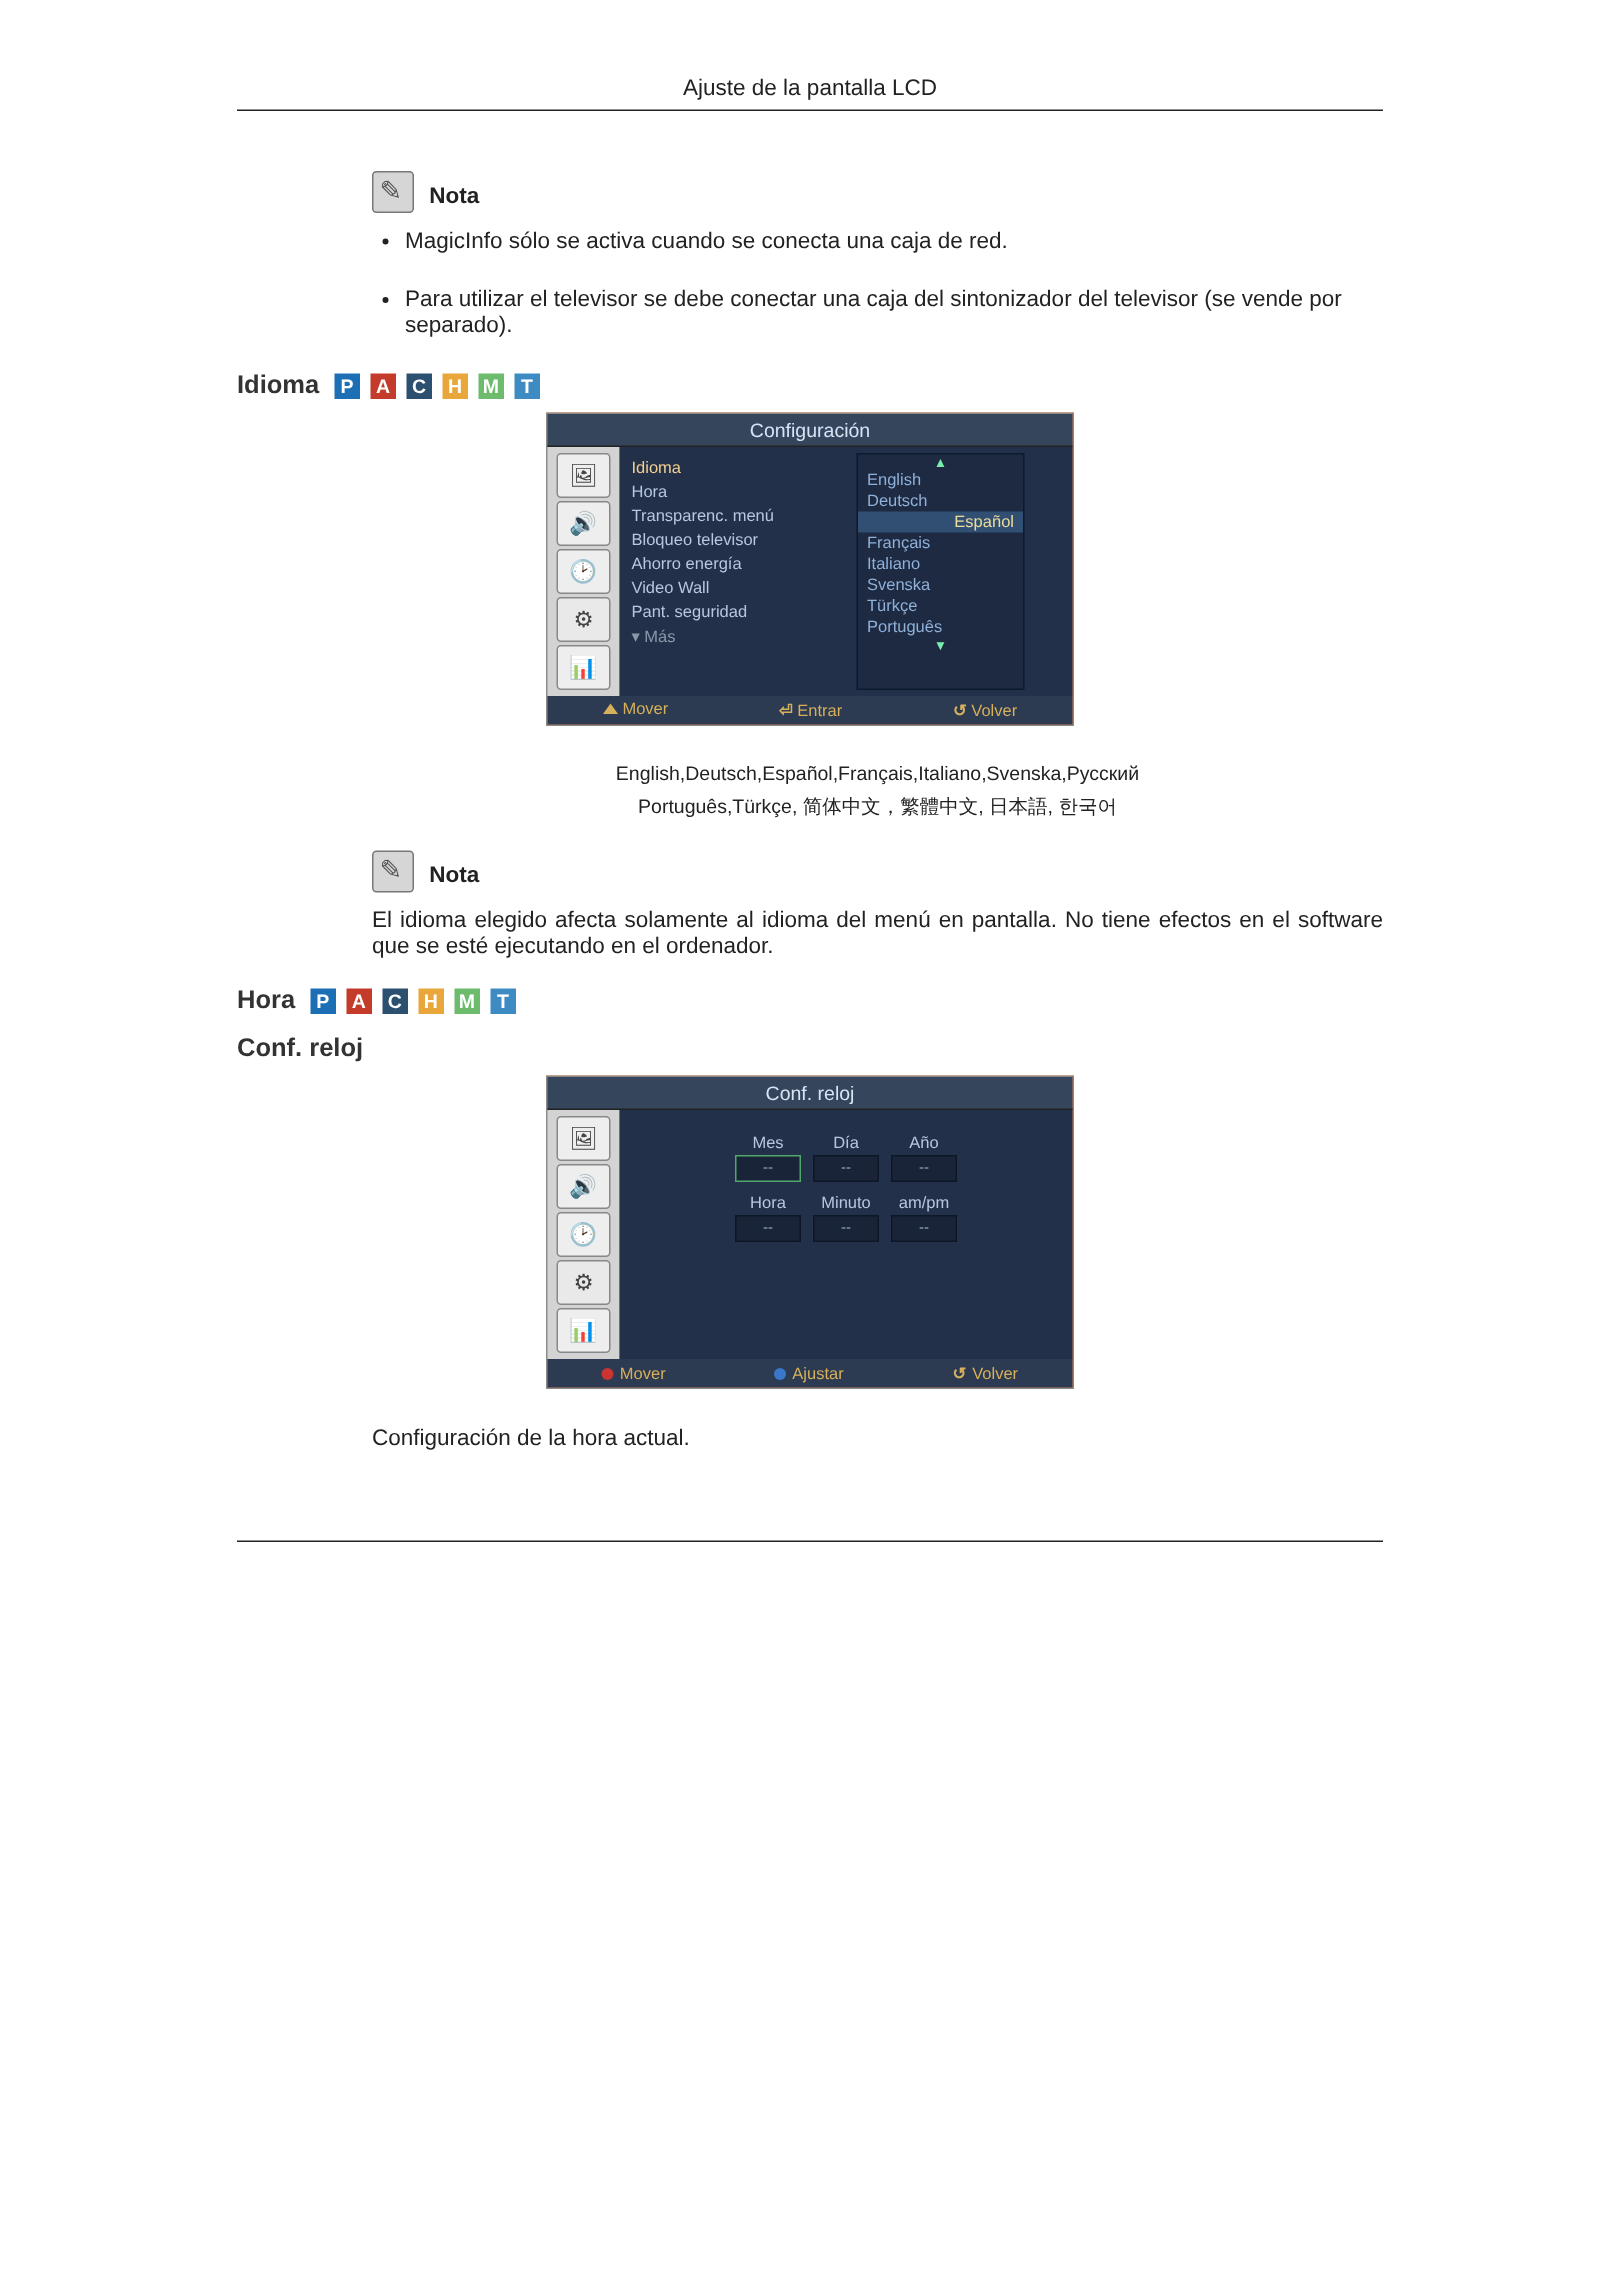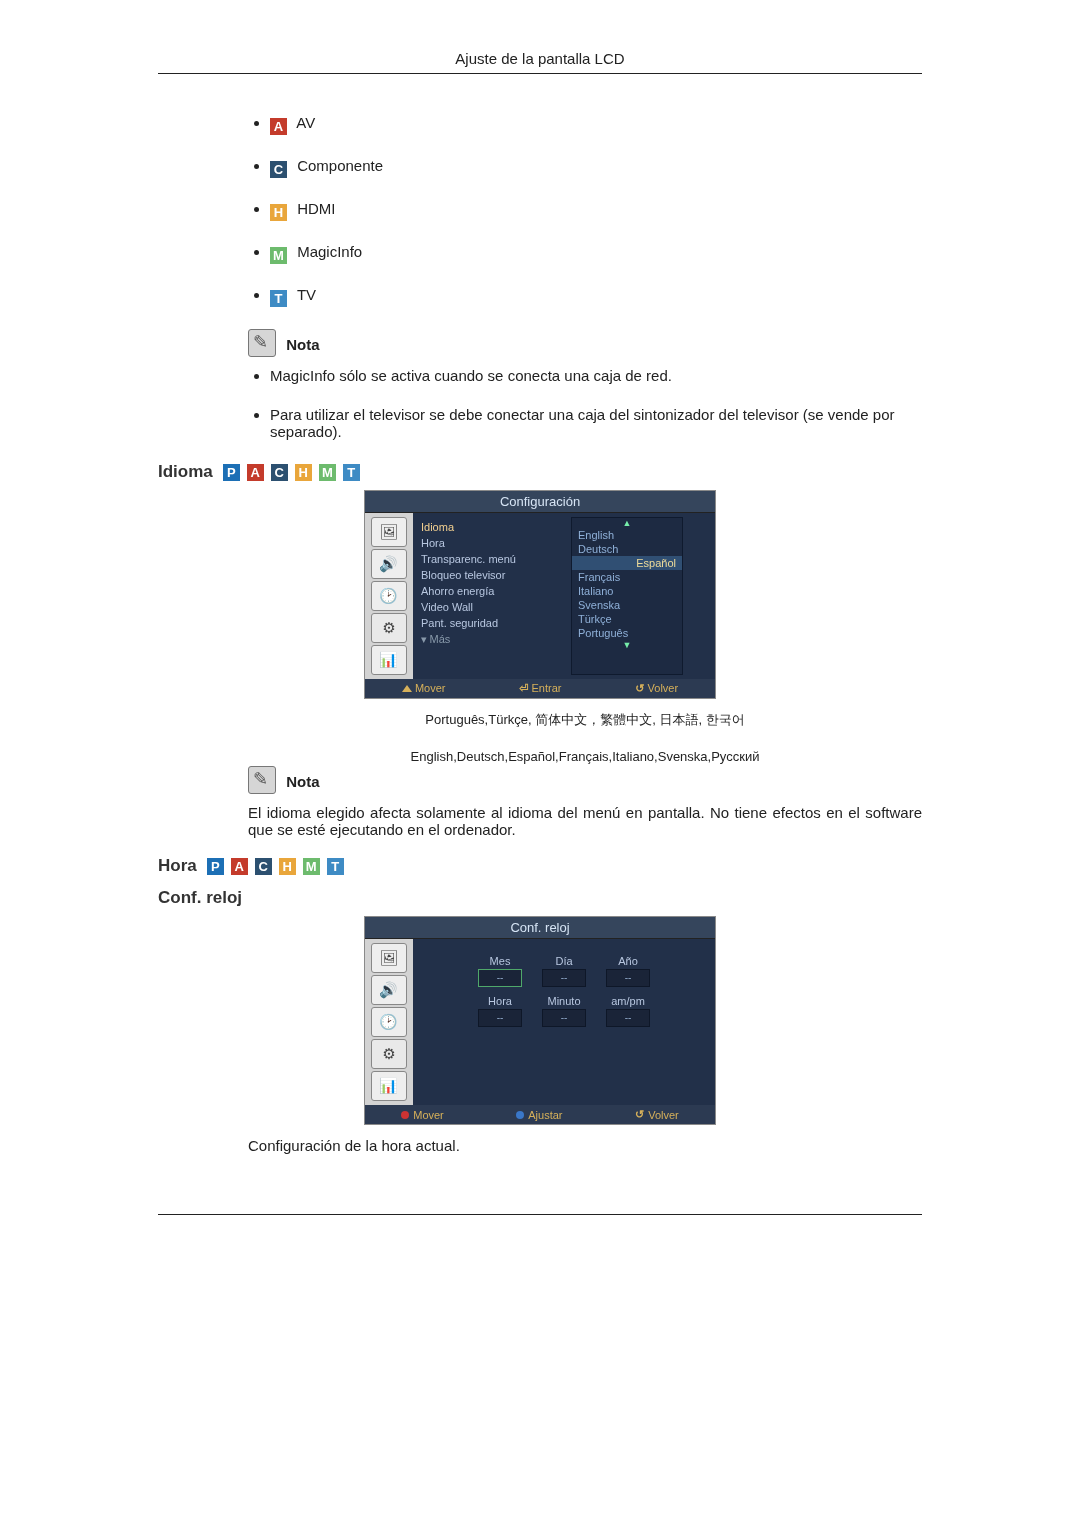--- a/index.html
+++ b/index.html
@@ -63,21 +63,21 @@
   .section-title {
     font-weight:bold; font-size:17px; color:#333;
     margin: 12px 0 8px -90px;
   }
   .section-title .inner{ display:inline-flex; align-items:center; gap:6px;}
   .body-text { margin: 10px 0 18px 0; text-align:justify; }
   .lang-row { font-size:13px; text-align:center; margin:6px 0 2px 0; }
 
   
   .osd {
-    width: 350px; margin: 8px auto 12px auto;
+    width: 350px; margin: 8px auto 24px auto;
     background:#f97316; border:1px solid #8a8a8a;
     font-size:12px; color:#ddd;
   }
   .osd-title {
     background:#35455c; color:#d6e4f4; text-align:center;
     padding:3px 0; font-size:13px; border-bottom:1px solid #222;
   }
   .osd-body { display:flex; }
   .osd-side {
     width:48px; background:#d3d3d3; display:flex; flex-direction:column;
@@ -103,21 +103,21 @@
   .osd-foot{
     background:#2c3a52; color:#d6b05a; font-size:11px;
     display:flex; justify-content:space-around; padding:3px 0;
   }
 
   
   .osd2 .inner-box{
     flex:1; background:#223049; padding:16px 22px;
     display:flex; flex-direction:column; gap:8px; align-items:center;
   }
-  .field-row{ display:flex; gap:20px; color:#b8c7e0; font-size:11px; }
+  .field-row{ display:flex; gap:8px; color:#b8c7e0; font-size:11px; }
   .field{ display:flex; flex-direction:column; align-items:center; gap:2px;}
   .field .lab{ color:#b8c7e0;}
   .field .box{
     width:42px;height:16px;background:#1a2438;border:1px solid #0e1728;
     color:#8fa8c8;text-align:center;font-size:10px;line-height:16px;
   }
   .field.green .box{ border-color:#4fa86a; }
   .foot2{
     background:#2c3a52; color:#d6b05a; font-size:11px;
     display:flex; justify-content:space-around; padding:3px 0;
@@ -129,42 +129,20 @@
   .ret{display:inline-block;font-weight:bold;}
 </style>
 </head>
 <body>
 
 <div class="page">
   <div class="header-line">Ajuste de la pantalla LCD</div>
 
   <div class="content">
 
-    <ul class="src">
-      <li>
-        <span class="badge A">A</span>
-        <span>AV</span>
-      </li>
-      <li>
-        <span class="badge C">C</span>
-        <span>Componente</span>
-      </li>
-      <li>
-        <span class="badge H">H</span>
-        <span>HDMI</span>
-      </li>
-      <li>
-        <span class="badge M">M</span>
-        <span>MagicInfo</span>
-      </li>
-      <li>
-        <span class="badge T">T</span>
-        <span>TV</span>
-      </li>
-    </ul>
 
     <div>
       <span class="note-icon"></span>
       <span class="note-label">Nota</span>
     </div>
 
     <ul class="src">
       <li>MagicInfo sólo se activa cuando se conecta una caja de red.</li>
       <li>Para utilizar el televisor se debe conectar una caja del sintonizador del televisor (se vende por separado).</li>
     </ul>
@@ -220,22 +198,22 @@
       </div>
     </div>
     <div class="osd-foot">
       <span><span class="dot up"></span> <span>Mover</span></span>
       <span><span class="ret">⏎</span> <span>Entrar</span></span>
       <span><span class="ret">↺</span> <span>Volver</span></span>
     </div>
   </div>
 
   <div class="content">
+    <div class="lang-row">English,Deutsch,Español,Français,Italiano,Svenska,Русский</div>
     <div class="lang-row" style="margin-bottom:20px;">Português,Türkçe, 简体中文，繁體中文, 日本語, 한국어</div>
-    <div class="lang-row">English,Deutsch,Español,Français,Italiano,Svenska,Русский</div>
 
     <div>
       <span class="note-icon"></span>
       <span class="note-label">Nota</span>
     </div>
     <div class="body-text">El idioma elegido afecta solamente al idioma del menú en pantalla. No tiene efectos en el software que se esté ejecutando en el ordenador.</div>
   </div>
 
   <div class="section-title" style="margin-left:0;">
     <span class="inner">

